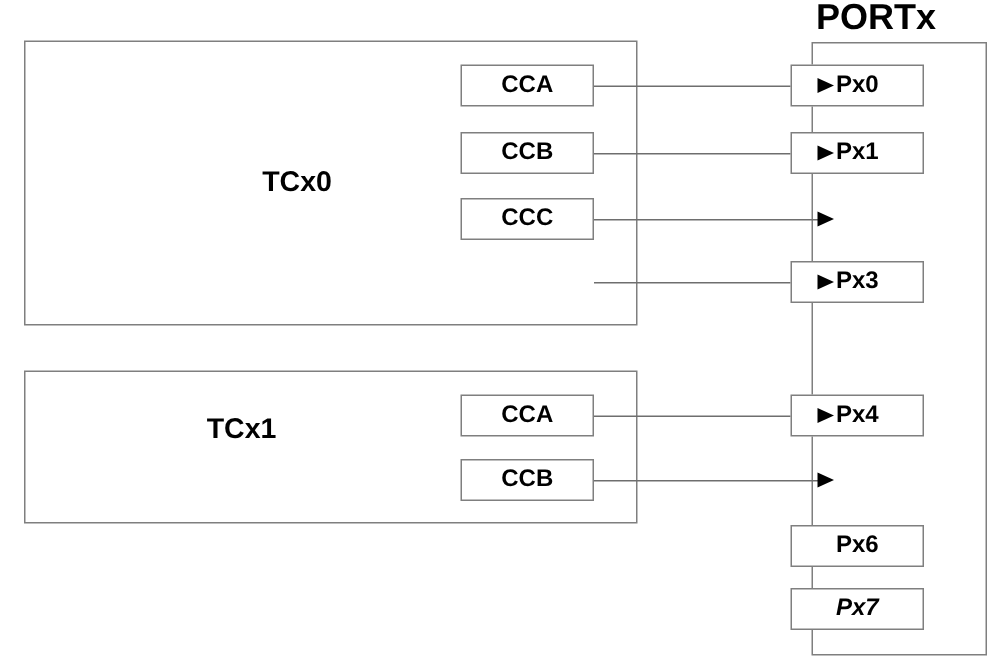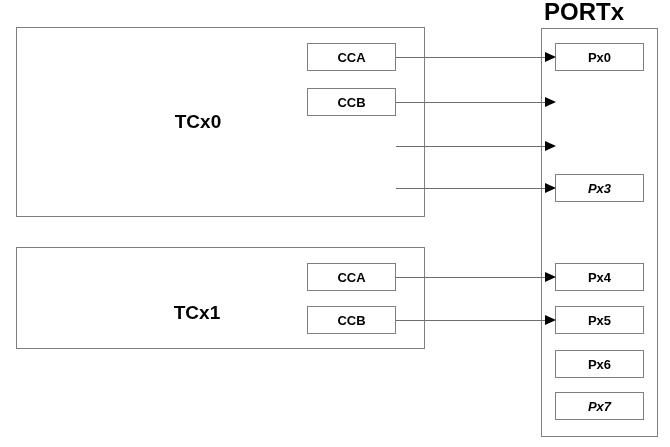--- a/index.html
+++ b/index.html
@@ -31,32 +31,32 @@
     font-weight:bold;font-size:19px;
     pointer-events:none;
   }
   .small-box{
     position:absolute;
     box-sizing:border-box;
     width:89px;height:28px;
     border:1px solid var(--box-border);
     background:#ffffff;
     display:flex;align-items:center;justify-content:center;
-    font-weight:bold;font-size:13px;
+    font-weight:bold;font-size:16px;
     z-index:2;
   }
   .port-container{
     position:absolute;
     left:541px;top:28px;width:117px;height:409px;
     box-sizing:border-box;
     border:1px solid var(--box-border);
     background:#ffffff;
     z-index:1;
   }
-  .pin-box{ left:555px; }
+  .pin-box{ left:527px; }
   .chan-box{ left:307px; }
   .port-title{
     position:absolute;
     left:544px;top:0px;height:24px;line-height:24px;
     font-weight:bold;font-size:24px;
     white-space:nowrap;
   }
   .connector{
     position:absolute;
     height:0;
@@ -74,35 +74,36 @@
 </style>
 </head>
 <body>
 
 <div class="canvas">
 
   <div class="box timer-block" style="left:16px;top:27px;width:409px;height:190px;"></div>
   <div class="timer-label" style="left:16px;top:27px;width:290px;height:190px;padding-left:37px;">TCx0</div>
 
   <div class="box timer-block" style="left:16px;top:247px;width:409px;height:102px;"></div>
-  <div class="timer-label" style="left:16px;top:262px;width:290px;height:102px;margin-left:36px;">TCx1</div>
+  <div class="timer-label" style="left:16px;top:236px;width:290px;height:102px;">TCx1</div>
 
   <div class="small-box chan-box" style="top:43px;">CCA</div>
   <div class="small-box chan-box" style="top:88px;">CCB</div>
+  <div class="small-box chan-box" style="top:132px;">CCC</div>
 
   <div class="small-box chan-box" style="top:263px;">CCA</div>
   <div class="small-box chan-box" style="top:306px;">CCB</div>
 
   <div class="port-title">PORTx</div>
   <div class="port-container"></div>
 
   <div class="small-box pin-box" style="top:43px;">Px0</div>
-  <div class="small-box pin-box" style="top:174px;font-style:italic;">Px3</div>
+  <div class="small-box pin-box" style="top:88px;">Px1</div>
+  <div class="small-box pin-box" style="top:174px;">Px3</div>
   <div class="small-box pin-box" style="top:263px;">Px4</div>
-  <div class="small-box pin-box" style="top:306px;">Px5</div>
   <div class="small-box pin-box" style="top:350px;">Px6</div>
   <div class="small-box pin-box" style="top:392px;font-style:italic;">Px7</div>
 
   <div class="connector" style="left:396px;top:57px;width:150px;"></div>
   <div class="arrow-head" style="left:545px;top:52px;"></div>
 
   <div class="connector" style="left:396px;top:102px;width:150px;"></div>
   <div class="arrow-head" style="left:545px;top:97px;"></div>
 
   <div class="connector" style="left:396px;top:146px;width:150px;"></div>

